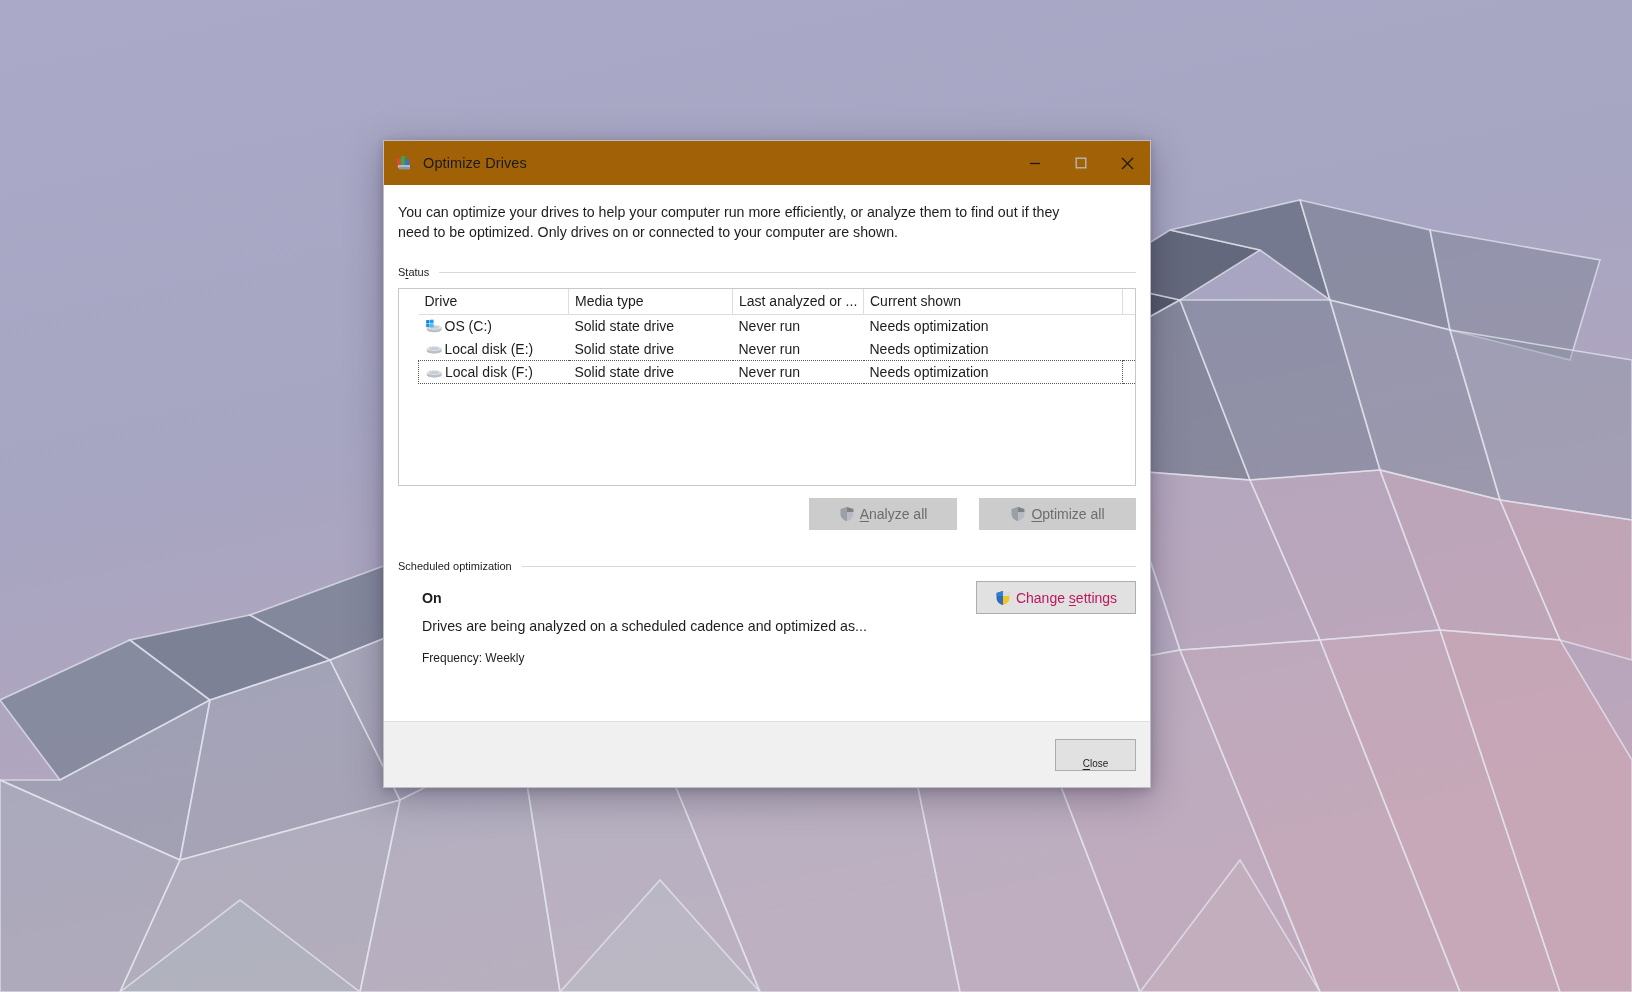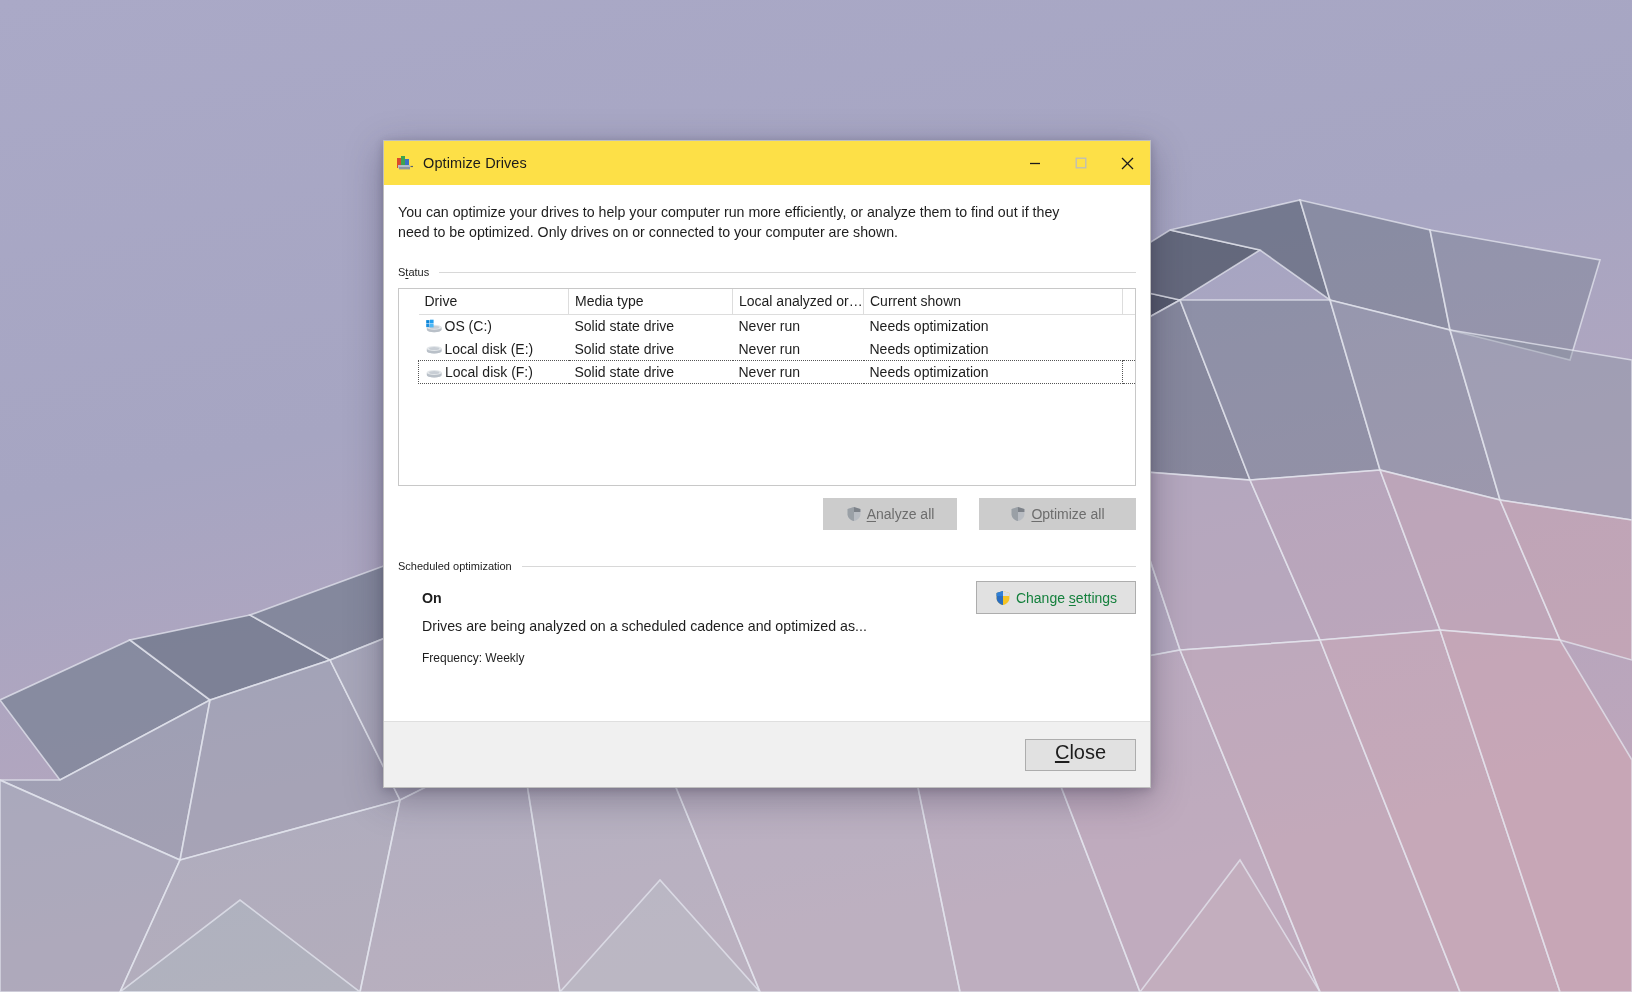--- a/index.html
+++ b/index.html
@@ -26,21 +26,21 @@
     background: #ffffff;
     border: 1px solid #bfbfbf;
     box-shadow: 0 10px 34px rgba(40,35,60,.35), 0 2px 8px rgba(40,35,60,.22);
     display: flex; flex-direction: column;
   }
 
   
   #titlebar {
     height: 44px; flex: 0 0 44px;
     display: flex; align-items: center;
-    background: #fde047;
+    background: #a16207;
     padding-left: 12px;
   }
   #app-icon { width: 18px; height: 18px; flex: 0 0 18px; margin-right: 9px; }
   #title-text {
     font-size: 14.5px; color: #1b1b1b; letter-spacing: .1px;
     flex: 1 1 auto; white-space: nowrap;
   }
   .winbtn {
     width: 46px; height: 44px; flex: 0 0 46px;
     display: flex; align-items: center; justify-content: center;
@@ -117,48 +117,48 @@
     font-size: 14px;
     background: #cccccc;
     border: 1px solid #cccccc;
     color: #6d6d6d;
     height: 32px;
     padding: 0 14px;
     display: inline-flex; align-items: center; justify-content: center; gap: 5px;
     white-space: nowrap;
   }
   .btn.enabled {
-    background: #e1e1e1; border: 1px solid #adadad; color: #15803d;
+    background: #e1e1e1; border: 1px solid #adadad; color: #be185d;
   }
   .btn-shield { width: 16px; height: 16px; flex: 0 0 16px; }
-  #btn-analyze { width: 134px; }
+  #btn-analyze { width: 148px; }
   #btn-optimize { width: 157px; }
   #btn-change { width: 160px; height: 33px; }
 
   
   #sched-body { margin-top: 18px; position: relative; min-height: 120px; }
   #sched-on { font-size: 14.2px; font-weight: bold; color: #1d1d1d; margin-left: 24px; }
   #sched-desc { font-size: 14.2px; color: #1d1d1d; margin: 12px 0 12px 24px; }
   #sched-freq { font-size: 12px; color: #1d1d1d; margin: 17px 0 0 24px; }
   #btn-change-wrap { position: absolute; right: 0; top: -9px; }
 
   
   #footer {
     flex: 0 0 66px; height: 66px;
     background: #f0f0f0;
     border-top: 1px solid #dfdfdf;
     display: flex; align-items: center; justify-content: flex-end;
     padding-right: 14px;
   }
   #btn-close-dlg {
-    width: 111px; height: 32px;
+    width: 81px; height: 32px;
     background: #e1e1e1; border: 1px solid #adadad;
-    color: #1d1d1d; font-size: 20px;
+    color: #1d1d1d; font-size: 10px;
     font-family: "Liberation Sans", sans-serif;
-    display: inline-flex; align-items: flex-start; justify-content: center;
+    display: inline-flex; align-items: flex-end; justify-content: center;
     outline-offset: -4px;
   }
 </style>
 </head>
 <body>
 
 <div id="desktop">
   <svg id="wallpaper-svg" viewBox="0 0 1632 992" preserveAspectRatio="none">
     <defs>
       <linearGradient id="skyG" x1="0" y1="0" x2="0.35" y2="1">
@@ -264,21 +264,21 @@
           <col style="width:150px">
           <col style="width:164px">
           <col style="width:131px">
           <col style="width:259px">
           <col style="width:60px">
         </colgroup>
         <thead>
           <tr>
             <th>Drive</th>
             <th>Media type</th>
-            <th>Local analyzed or ...</th>
+            <th>Last analyzed or ...</th>
             <th>Current shown</th>
             <th></th>
           </tr>
         </thead>
         <tbody>
           <tr class="lv-row">
             <td>
               <span class="drivecell">
                 <svg class="drive-icon" viewBox="0 0 18 15">
                   <ellipse cx="9.2" cy="10.6" rx="7.4" ry="2.6" fill="#cfd4da"></ellipse>

